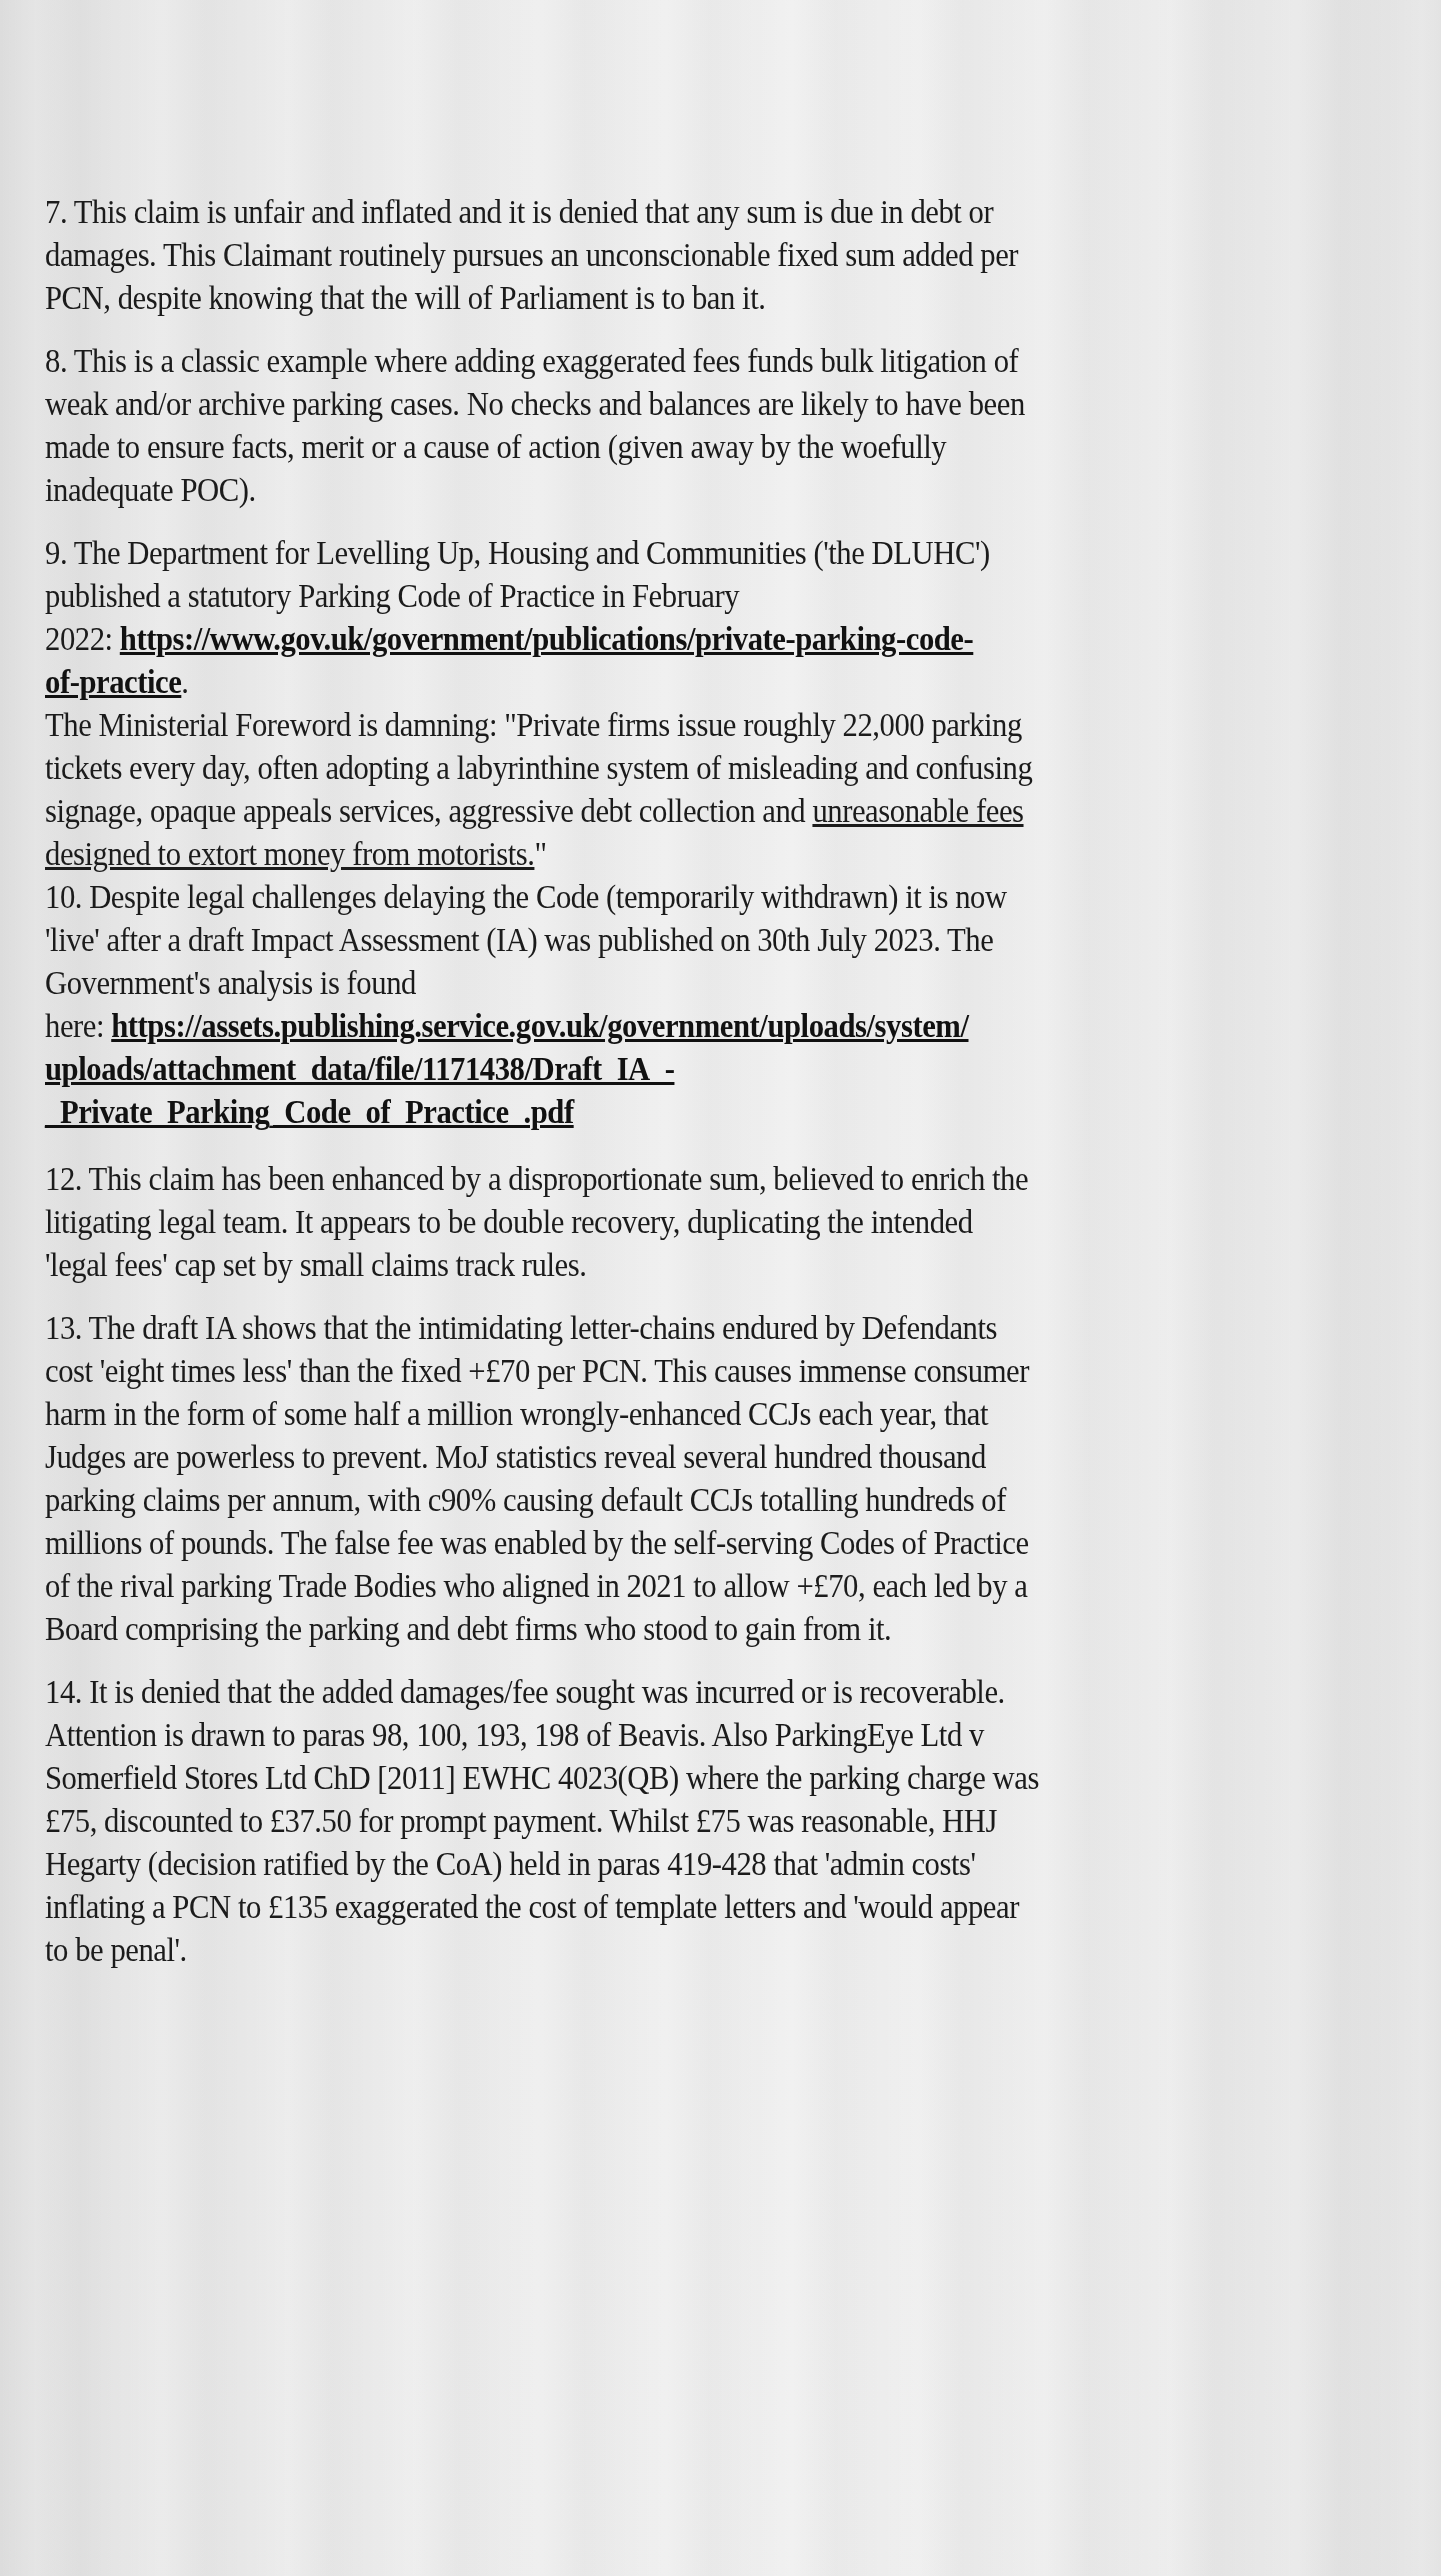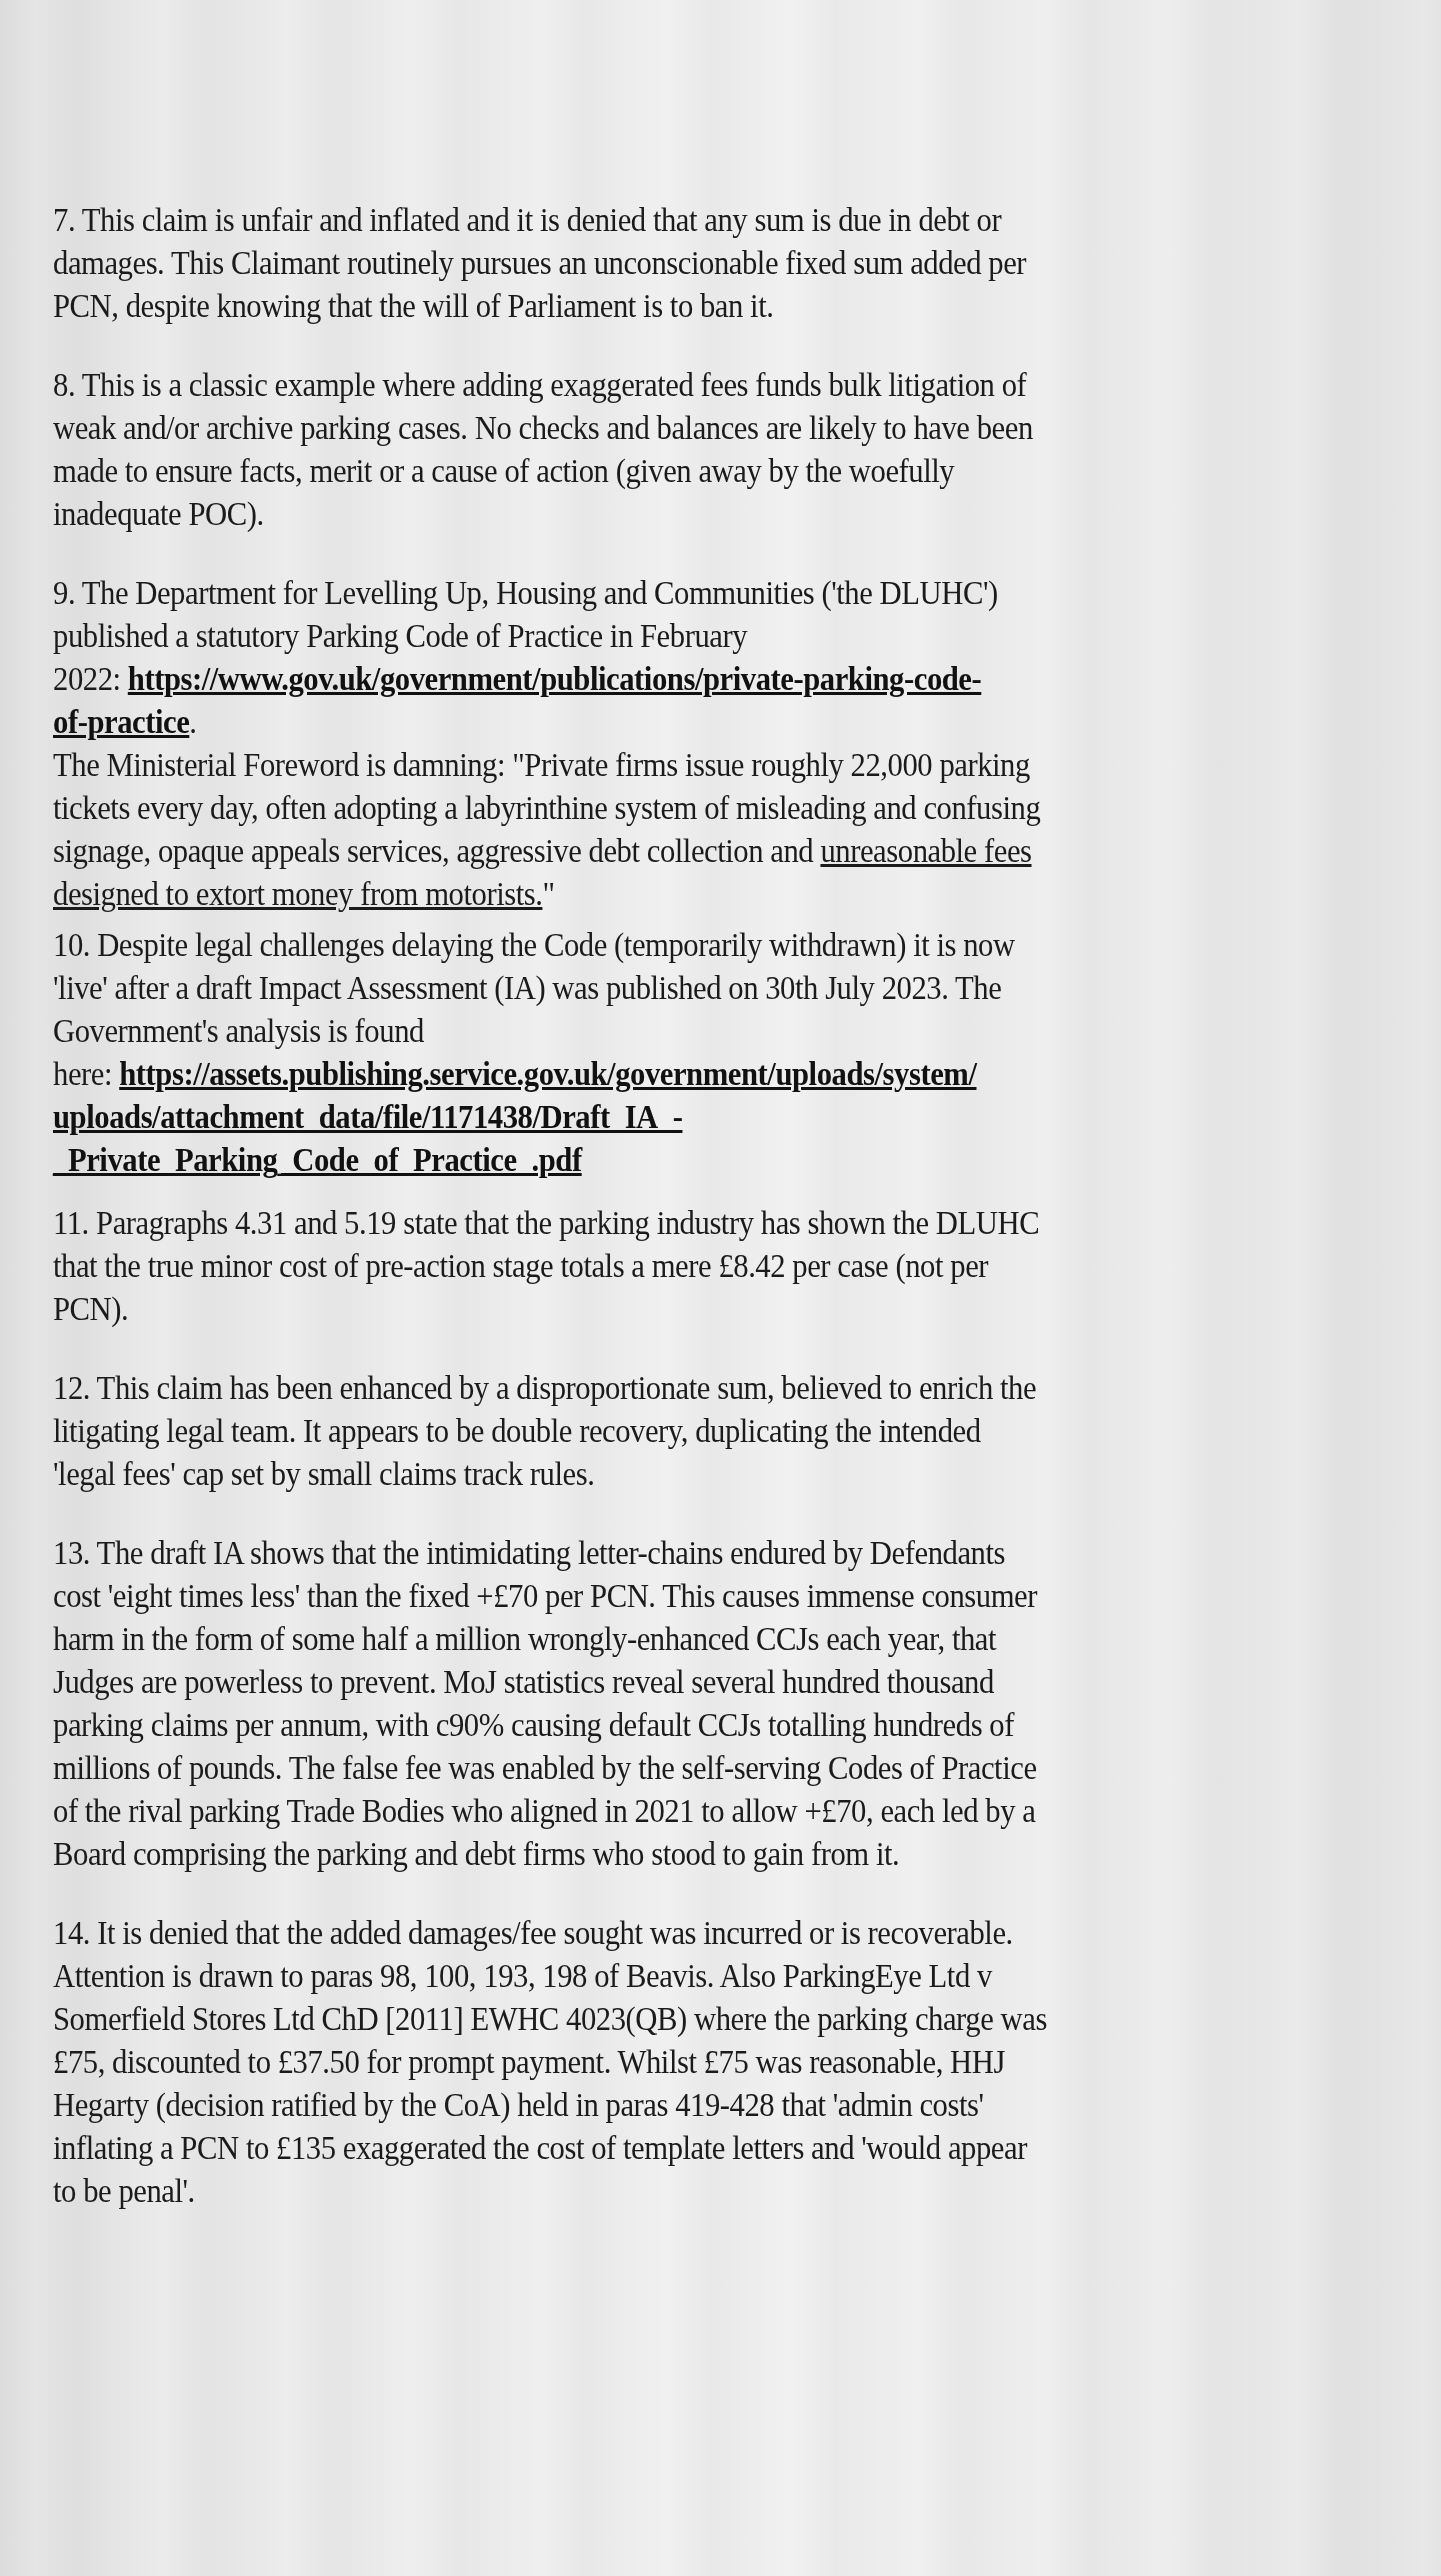--- a/index.html
+++ b/index.html
@@ -18,21 +18,21 @@
       width: 1441px; height: 2576px;
       background:
         repeating-linear-gradient(90deg, rgba(255,255,255,0.0) 0px, rgba(255,255,255,0.18) 36px, rgba(0,0,0,0.02) 81px, rgba(255,255,255,0.0) 126px);
     }
     .content {
       position: absolute;
       left: 45px;
       top: 191px;
       width: 1369px;
     }
-    .para { margin: 8px; }
+    .para { margin: 0; }
     .line {
       display: block;
       font-size: 33px;
       line-height: 43px;
       white-space: nowrap;
       letter-spacing: -0.5px;
       transform: scaleX(0.93);
       transform-origin: left center;
     }
     .gap { height: 20px; }
@@ -75,25 +75,20 @@
     <div class="para">
       <span class="line">10. Despite legal challenges delaying the Code (temporarily withdrawn) it is now</span>
       <span class="line">'live' after a draft Impact Assessment (IA) was published on 30th July 2023. The</span>
       <span class="line">Government's analysis is found</span>
       <span class="line"><span>here:  </span><a class="link">https://assets.publishing.service.gov.uk/government/uploads/system/</a></span>
       <span class="line"><a class="link">uploads/attachment_data/file/1171438/Draft_IA_-</a></span>
       <span class="line"><a class="link">_Private_Parking_Code_of_Practice_.pdf</a></span>
     </div>
     <div class="gap-sm"></div>
 
-    <div class="para">
-      <span class="line">11. Paragraphs 4.31 and 5.19 state that the parking industry has shown the DLUHC</span>
-      <span class="line">that the true minor cost of pre-action stage totals a mere £8.42 per case (not per</span>
-      <span class="line">PCN).</span>
-    </div>
     <div class="gap"></div>
 
     <div class="para">
       <span class="line">12. This claim has been enhanced by a disproportionate sum, believed to enrich the</span>
       <span class="line">litigating legal team. It appears to be double recovery, duplicating the intended</span>
       <span class="line">'legal fees' cap set by small claims track rules.</span>
     </div>
     <div class="gap"></div>
 
     <div class="para">

